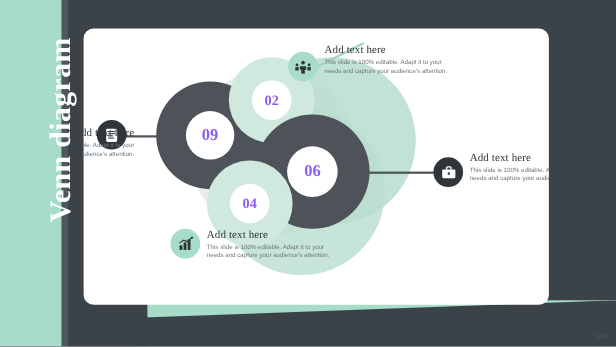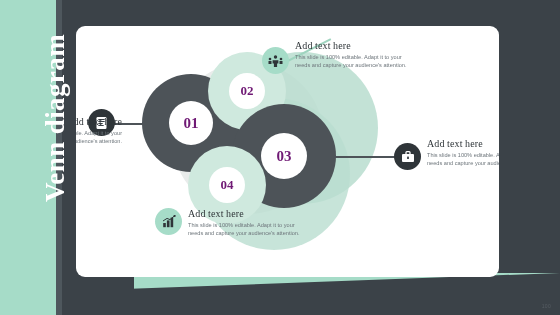--- a/index.html
+++ b/index.html
@@ -46,21 +46,21 @@
   .soft-b{left:150px;top:26px;width:152px;height:152px;background:#b9ddcf;opacity:.85;}
   .soft-c{left:122px;top:72px;width:152px;height:152px;background:#b9ddcf;opacity:.8;}
 
   
   .ring{position:absolute;border-radius:50%;display:flex;align-items:center;justify-content:center;}
   .ring-dark{background:#4d5358;}
   .ring-dark2{background:#4d5358;}
   .ring-mint{background:#cfe9de;}
   .ring-inner{
     border-radius:50%;background:#ffffff;display:flex;align-items:center;justify-content:center;
-    font-family:"Liberation Serif", serif;font-weight:700;color:#701a75;
+    font-family:"Liberation Serif", serif;font-weight:700;color:#8b5cf6;
   }
 
   .c01{left:66px;top:48px;width:98px;height:98px;}
   .c01 .ring-inner{width:44px;height:44px;font-size:15px;}
   .c02{left:132px;top:26px;width:78px;height:78px;}
   .c02 .ring-inner{width:36px;height:36px;font-size:13px;}
   .c03{left:156px;top:78px;width:104px;height:104px;}
   .c03 .ring-inner{width:46px;height:46px;font-size:15px;}
   .c04{left:112px;top:120px;width:78px;height:78px;}
   .c04 .ring-inner{width:36px;height:36px;font-size:13px;}
@@ -116,27 +116,27 @@
     <div class="venn-soft soft-a"></div>
     <div class="venn-soft soft-b"></div>
     <div class="venn-soft soft-c"></div>
 
     <div class="line" style="left:36px;top:97px;width:40px;"></div>
     <div class="line line-mint line-d" style="left:196px;top:42px;width:66px;transform:rotate(-27deg);"></div>
     <div class="line" style="left:252px;top:130px;width:68px;"></div>
     <div class="line line-mint line-d" style="left:120px;top:192px;width:48px;transform:rotate(29deg);transform-origin:right center;"></div>
 
     <div class="ring ring-dark c01">
-      <div class="ring-inner">01</div>
+      <div class="ring-inner">09</div>
     </div>
     <div class="ring ring-mint c02">
       <div class="ring-inner">02</div>
     </div>
     <div class="ring ring-dark2 c03">
-      <div class="ring-inner">03</div>
+      <div class="ring-inner">06</div>
     </div>
     <div class="ring ring-mint c04">
       <div class="ring-inner">04</div>
     </div>
 
     <div class="badge badge-dark" style="left:12px;top:83px;width:27px;height:27px;">
       <span>
         <svg width="13" height="14" viewBox="0 0 13 14">
           <rect x="1.5" y="1" width="10" height="12" rx="1.2" fill="#ffffff"></rect>
           <rect x="3.3" y="3" width="6.4" height="1" fill="#3b4248"></rect>

